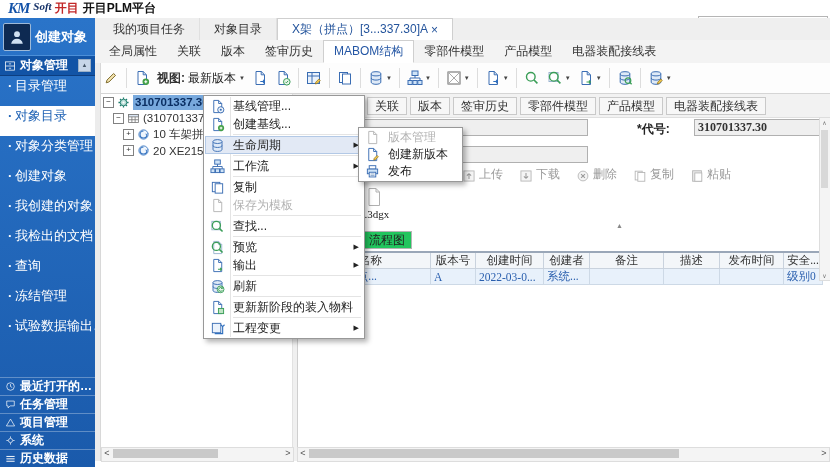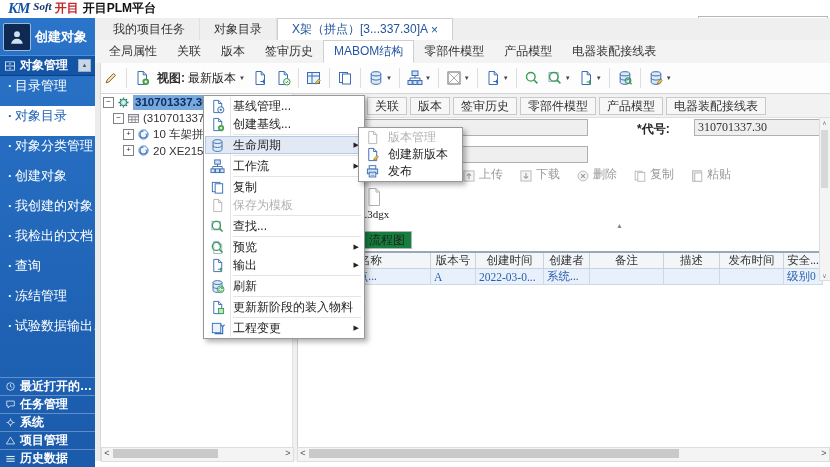--- a/index.html
+++ b/index.html
@@ -60,21 +60,21 @@
   
   .dtabsbg{position:absolute;left:296px;top:94px;right:0;height:23px;background:#f2f2f2;border-bottom:1px solid #e0e0e0}
   .subtabs{position:absolute;left:300px;top:97px;display:flex;gap:3px}
   .tab3{height:16px;line-height:16px;padding:0 7px;border:1px solid #c9c9c9;background:#f7f7f7;color:#333}
   .fld{position:absolute;background:#efefef;border:1px solid #b0b0b0;font-size:12px;padding:0 3px;font-family:"Liberation Serif",serif;color:#333}
   .codelbl{position:absolute;left:637px;top:121px;font-weight:bold;color:#222}
   .actions{position:absolute;left:462px;top:166px;display:flex;gap:16px;align-items:center;color:#9a9a9a}
   .action{display:flex;gap:3px;align-items:flex-end}
   .attach-label{position:absolute;left:359px;top:208px;font-size:11px;color:#222;font-family:"Liberation Serif",serif}
   .collapse-caret{position:absolute;left:616px;top:222px;color:#888;font-size:7px}
-  .flowtab{position:absolute;left:362px;top:231px;height:16px;line-height:16px;padding:0 6px;border:1px solid #b5b5b5;background:#15803d;color:#222}
+  .flowtab{position:absolute;left:362px;top:231px;height:16px;line-height:16px;padding:0 6px;border:1px solid #b5b5b5;background:#22c55e;color:#222}
   table.dtable{position:absolute;left:300px;top:251px;width:522px;border-collapse:collapse;font-size:11.5px;table-layout:fixed}
   .dtable th{border:1px solid #c9d2dd;border-top:2px solid #9aa7b8;background:#f3f6f9;font-weight:normal;color:#333;height:13px;padding:0 2px;font-family:"Liberation Serif",serif;overflow:hidden;white-space:nowrap}
   .dtable td{height:15px;background:#e8f1fb;color:#2a5fae;border:1px solid #cdd9e6;padding:0 3px;font-family:"Liberation Serif",serif;white-space:nowrap;overflow:hidden}
   .dtable .gut{background:#ededed}
 
   
   .vscroll{position:absolute;left:819px;top:117px;width:11px;height:162px;background:#f4f4f4;border:1px solid #ddd}
   .vthumb{position:absolute;left:1px;top:12px;width:7px;height:58px;background:#d8d8d8}
   .varr{position:absolute;left:0;width:9px;text-align:center;font-size:6px;color:#777}
   .hscroll{position:absolute;top:447px;height:13px;background:#f4f4f4;border:1px solid #ddd}
@@ -152,37 +152,37 @@
           <span class="ic">
             <svg width="11" height="11" viewBox="0 0 16 16">
               <path d="M2.5 3h11v7h-6l-3 3v-3h-2z" fill="none" stroke="#fff"></path>
             </svg>
           </span>
           <span>任务管理</span>
         </div>
         <div class="side-bottom">
           <span class="ic">
             <svg width="11" height="11" viewBox="0 0 16 16">
+              <path d="M8 3l6 10H2z" fill="none" stroke="#fff"></path>
+            </svg>
+          </span>
+          <span>项目管理</span>
+        </div>
+        <div class="side-bottom">
+          <span class="ic">
+            <svg width="11" height="11" viewBox="0 0 16 16">
               <circle cx="8" cy="8" r="3" fill="none" stroke="#fff"></circle>
               <path d="M8 2v2.5M8 11.5V14M2 8h2.5M11.5 8H14" stroke="#fff"></path>
             </svg>
           </span>
           <span>系统</span>
         </div>
         <div class="side-bottom">
           <span class="ic">
             <svg width="11" height="11" viewBox="0 0 16 16">
-              <path d="M8 3l6 10H2z" fill="none" stroke="#fff"></path>
-            </svg>
-          </span>
-          <span>项目管理</span>
-        </div>
-        <div class="side-bottom">
-          <span class="ic">
-            <svg width="11" height="11" viewBox="0 0 16 16">
               <path d="M2 5h12M2 8.5h12M2 12h12" stroke="#fff" stroke-width="1.4"></path>
             </svg>
           </span>
           <span>历史数据</span>
         </div>
       </div>
   </div>
 
   <div id="tabrow1" class="tabrow1">
       <div class="tab1">
@@ -442,21 +442,21 @@
       <div class="tab3"><span>关联</span></div>
       <div class="tab3"><span>版本</span></div>
       <div class="tab3"><span>签审历史</span></div>
       <div class="tab3"><span>零部件模型</span></div>
       <div class="tab3"><span>产品模型</span></div>
       <div class="tab3"><span>电器装配接线表</span></div>
     </div>
 
   <input class="fld" style="left: 300px; top: 119px; width: 280px; height: 15px;" value="X架（拼点）">
   <span class="codelbl">*代号:</span>
-  <input class="fld" style="left: 694px; top: 119px; width: 120px; height: 15px;" value="310701337.30">
+  <input class="fld" style="left: 694px; top: 119px; width: 120px; height: 15px; font-weight: bold;" value="310701337.30">
   <input class="fld" style="left: 300px; top: 146px; width: 280px; height: 15px;" value="">
 
   <div id="actions" class="actions">
       <div class="action">
         <span class="ic">
           <svg width="14" height="14" viewBox="0 0 16 16">
             <rect x="2.2" y="2.2" width="11.6" height="11.6" fill="#f4f4f4" stroke="#b5b5b5"></rect>
             <path d="M8 11.4V5.2M8 5.2L5.6 7.6M8 5.2l2.4 2.4" fill="none" stroke="#9a9a9a" stroke-width="1.2"></path>
           </svg>
         </span>

